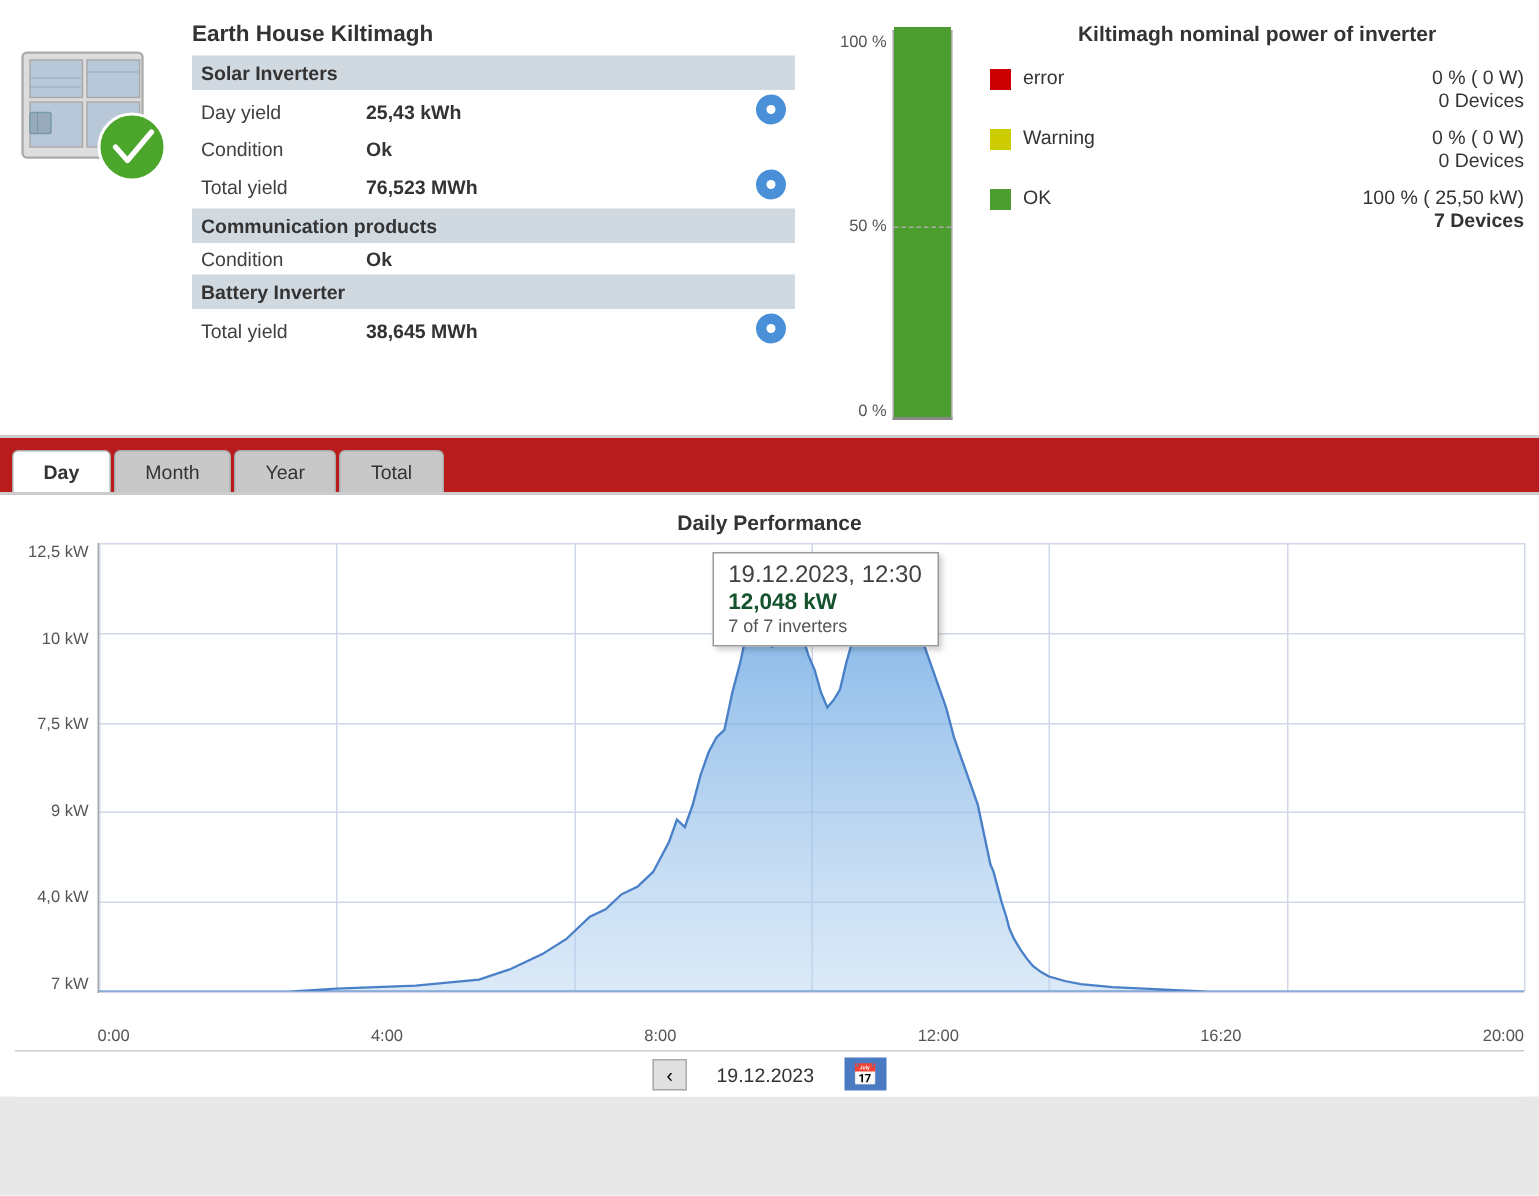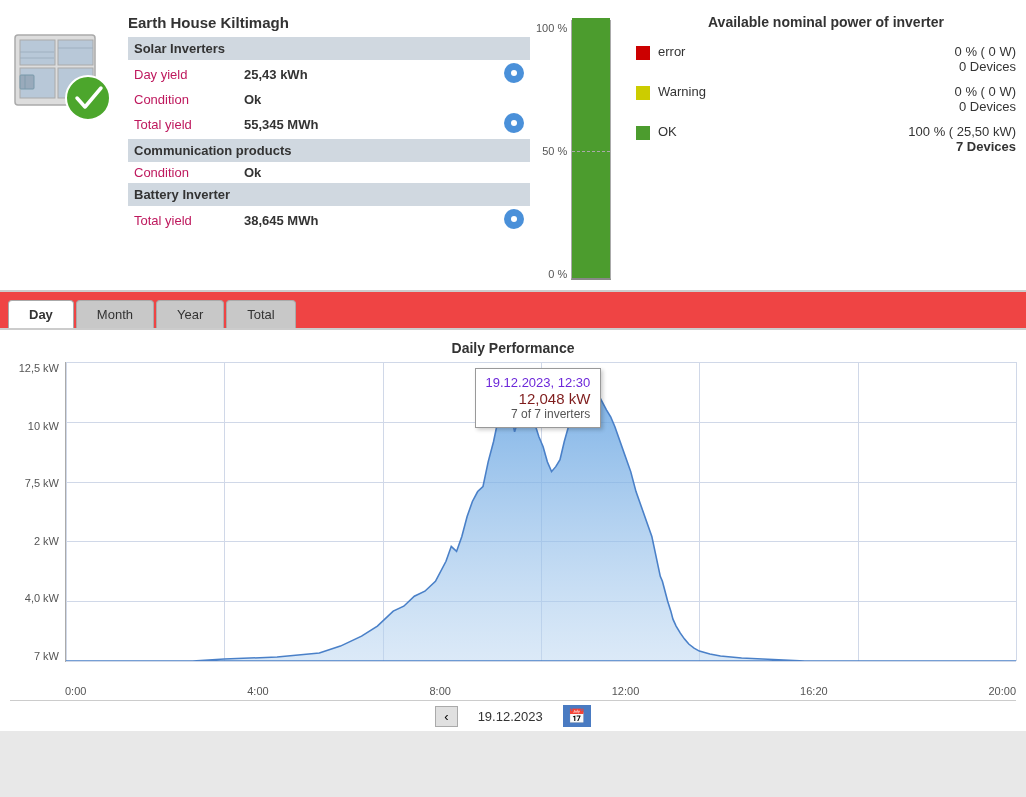--- a/index.html
+++ b/index.html
@@ -58,21 +58,21 @@
     }
 
     .info-table .section-header td {
       background: #d0d8e0;
       font-weight: bold;
       font-size: 13px;
       padding: 4px 6px;
     }
 
     .info-table .label-col {
-      color: #be185d;
+      color: #404040;
       width: 110px;
     }
 
     .info-table .value-col {
       font-weight: bold;
     }
 
     .info-table .icon-col {
       width: 28px;
       text-align: center;
@@ -97,20 +97,21 @@
       border-radius: 50%;
       background: white;
       transform: translate(-50%, -50%);
     }
 
     
     .power-section {
       flex: 1;
       display: flex;
       gap: 10px;
+      margin-left: 24px;
     }
 
     .bar-chart-area {
       display: flex;
       flex-direction: column;
       align-items: flex-start;
       width: 90px;
       position: relative;
     }
 
@@ -142,21 +143,21 @@
     }
 
     .legend-name-col {
       min-width: 80px;
     }
 
     
     .tabs-row {
       display: flex;
       align-items: flex-end;
-      background: #ef4444;
+      background: #b91c1c;
       padding: 8px 8px 0 8px;
       gap: 2px;
     }
 
     .tab {
       padding: 6px 20px;
       background: #c8c8c8;
       border: 1px solid #aaa;
       border-bottom: none;
       cursor: pointer;
@@ -183,21 +184,20 @@
       text-align: center;
       font-weight: bold;
       font-size: 14px;
       margin-bottom: 6px;
     }
 
     .chart-wrapper {
       display: flex;
       height: 320px;
       position: relative;
-      text-align: right;
     }
 
     .y-axis {
       width: 55px;
       display: flex;
       flex-direction: column;
       justify-content: space-between;
       align-items: flex-end;
       padding-right: 6px;
       font-size: 11px;
@@ -245,28 +245,28 @@
       background: #fff;
       border: 1px solid #999;
       padding: 6px 10px;
       font-size: 12px;
       pointer-events: none;
       z-index: 10;
       box-shadow: 2px 2px 4px rgba(0,0,0,0.2);
     }
 
     .tooltip-time {
-      font-size: 13px;
-      color: #6d28d9;
+      font-size: 16px;
+      color: #404040;
     }
 
     .tooltip-value {
       font-size: 15px;
-      font-weight: normal;
-      color: #7f1d1d;
+      font-weight: bold;
+      color: #14532d;
     }
 
     .tooltip-sub {
       font-size: 12px;
       color: #555;
     }
 
     
     .x-axis {
       display: flex;
@@ -354,21 +354,21 @@
             <span class="clock-icon"></span>
           </td>
         </tr>
         <tr>
           <td class="label-col">Condition</td>
           <td class="value-col">Ok</td>
           <td class="icon-col"></td>
         </tr>
         <tr>
           <td class="label-col">Total yield</td>
-          <td class="value-col">55,345 MWh</td>
+          <td class="value-col">76,523 MWh</td>
           <td class="icon-col">
             <span class="clock-icon"></span>
           </td>
         </tr>
         <tr class="section-header">
           <td colspan="3">Communication products</td>
         </tr>
         <tr>
           <td class="label-col">Condition</td>
           <td class="value-col">Ok</td>
@@ -400,21 +400,21 @@
         </div>
         <div style="position:relative; width:40px; height:260px; border:1px solid #aaa; border-bottom:2px solid #888; background:#f0f0f0;">
           <div style="position:absolute; bottom:0; left:0; right:0; background:#4c9c2e; height:260px;"></div>
 
           <div style="position:absolute; left:0; right:0; top:130px; border-top:1px dashed #aaa;"></div>
         </div>
       </div>
     </div>
 
     <div class="power-legend">
-      <div class="power-legend-title">Available nominal power of inverter</div>
+      <div class="power-legend-title">Kiltimagh nominal power of inverter</div>
 
       <div class="legend-item">
         <div class="legend-color" style="background:#c00;"></div>
         <div class="legend-name-col">error</div>
         <div style="flex:1; text-align:right;">
           <div>0 %  ( 0 W)</div>
           <div>0 Devices</div>
         </div>
       </div>
 
@@ -450,21 +450,21 @@
 <div class="chart-section">
 
   <div class="chart-title">Daily Performance</div>
 
   <div class="chart-wrapper">
 
     <div class="y-axis">
       <span>12,5 kW</span>
       <span>10 kW</span>
       <span>7,5 kW</span>
-      <span>2 kW</span>
+      <span>9 kW</span>
       <span>4,0 kW</span>
       <span>7 kW</span>
     </div>
 
     <div class="chart-canvas-area">
 
       <div class="grid-lines">
         <div class="grid-line" style="top:0%;"></div>
         <div class="grid-line" style="top:20%;"></div>
         <div class="grid-line" style="top:40%;"></div>

